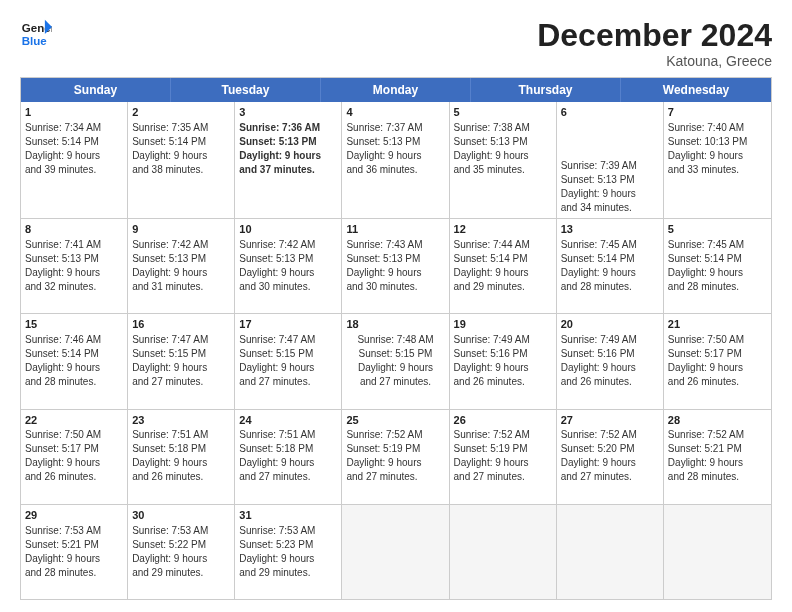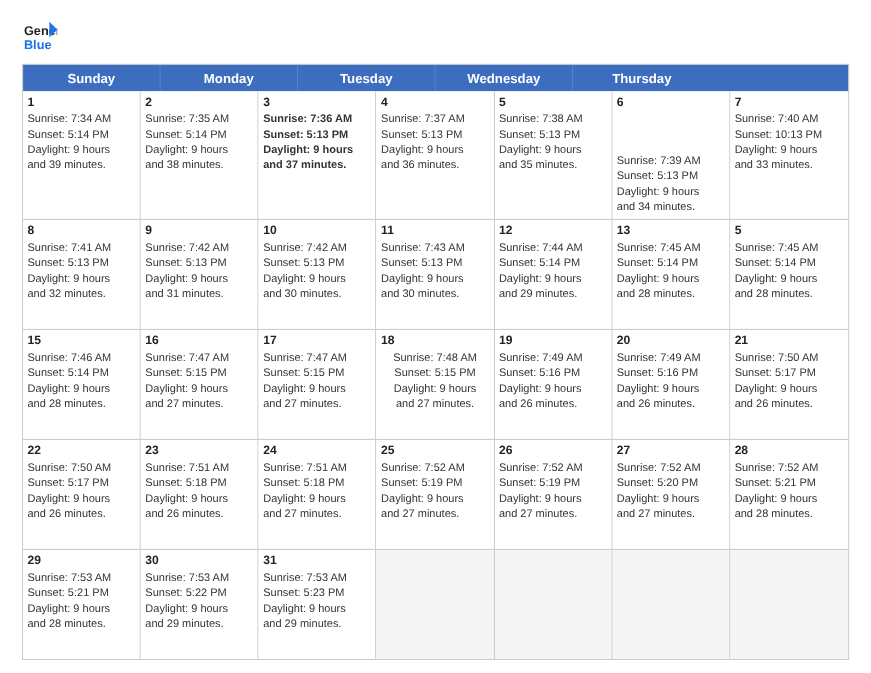--- a/index.html
+++ b/index.html
@@ -46,21 +46,21 @@
       color: #555;
     }
     .calendar {
       flex: 1;
       display: flex;
       flex-direction: column;
       border: 1px solid #ccc;
     }
     .cal-header {
       display: grid;
-      grid-template-columns: repeat(6, 1fr);
+      grid-template-columns: repeat(5, 1fr);
       background: #3d6dbf;
     }
     .cal-header-cell {
       color: #fff;
       font-size: 12px;
       font-weight: bold;
       text-align: center;
       padding: 5px 2px;
       border-right: 1px solid #5580cc;
     }
@@ -105,29 +105,33 @@
 
 <div class="page">
   <div class="header">
     <div class="logo">
       <svg class="logo-icon" viewBox="0 0 36 36">
         <text x="2" y="16" font-size="13" font-weight="bold" fill="#222" font-family="Arial">General</text>
         <text x="2" y="30" font-size="13" font-weight="bold" fill="#1a73e8" font-family="Arial">Blue</text>
         <polygon points="28,2 36,10 28,18" fill="#1a73e8"></polygon>
       </svg>
     </div>
+    <div class="title-block">
+      <div class="month-title">December 2024</div>
+      <div class="subtitle">Katouna, Greece</div>
+    </div>
   </div>
 
   <div class="calendar">
     <div class="cal-header" id="cal-header">
         <div class="cal-header-cell">Sunday</div>
+        <div class="cal-header-cell">Tuesday</div>
         <div class="cal-header-cell">Monday</div>
-        <div class="cal-header-cell">Tuesday</div>
+        <div class="cal-header-cell">Thursday</div>
         <div class="cal-header-cell">Wednesday</div>
-        <div class="cal-header-cell">Thursday</div>
       </div>
     <div class="cal-body" id="cal-body">
         <div class="cal-row">
           <div class="cal-cell">
             <span class="day-num">1</span>
             <div class="info" style="white-space: pre-line;">Sunrise: 7:34 AM
 Sunset: 5:14 PM
 Daylight: 9 hours
 and 39 minutes.</div>
           </div>

